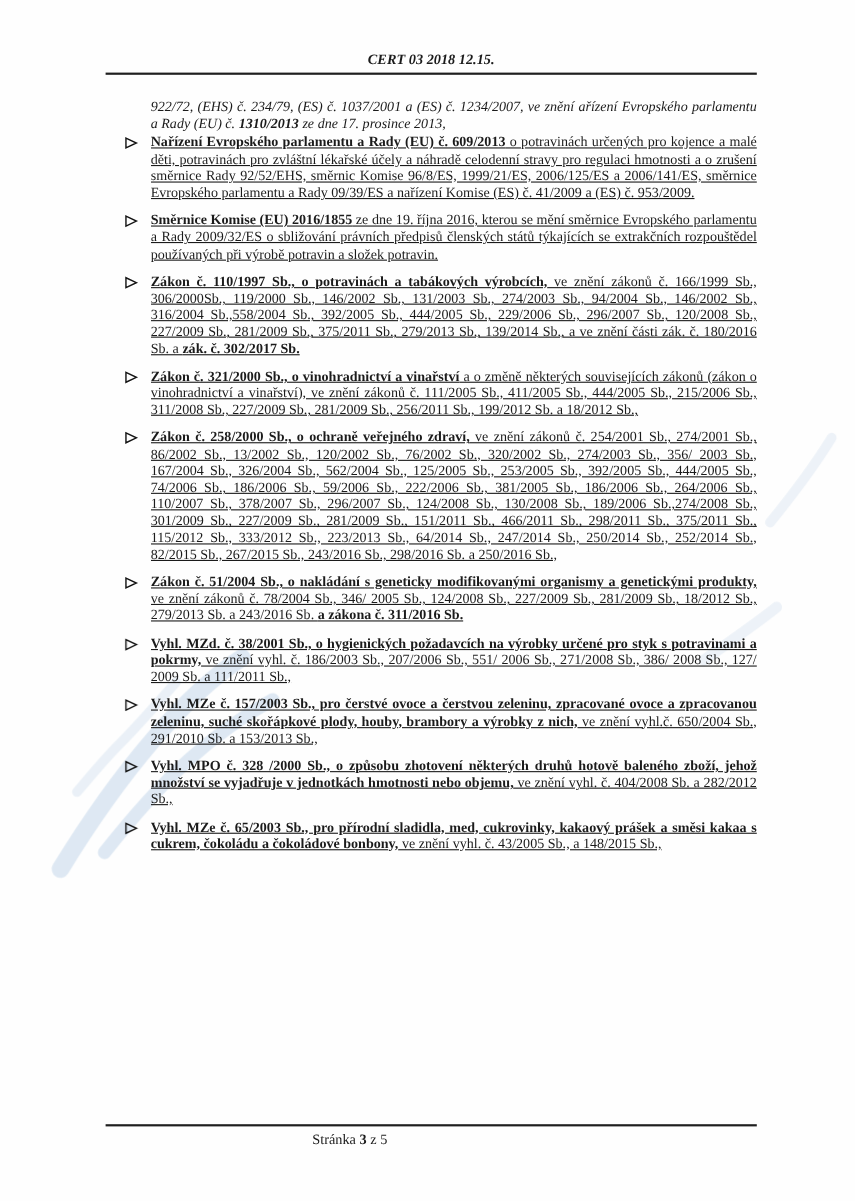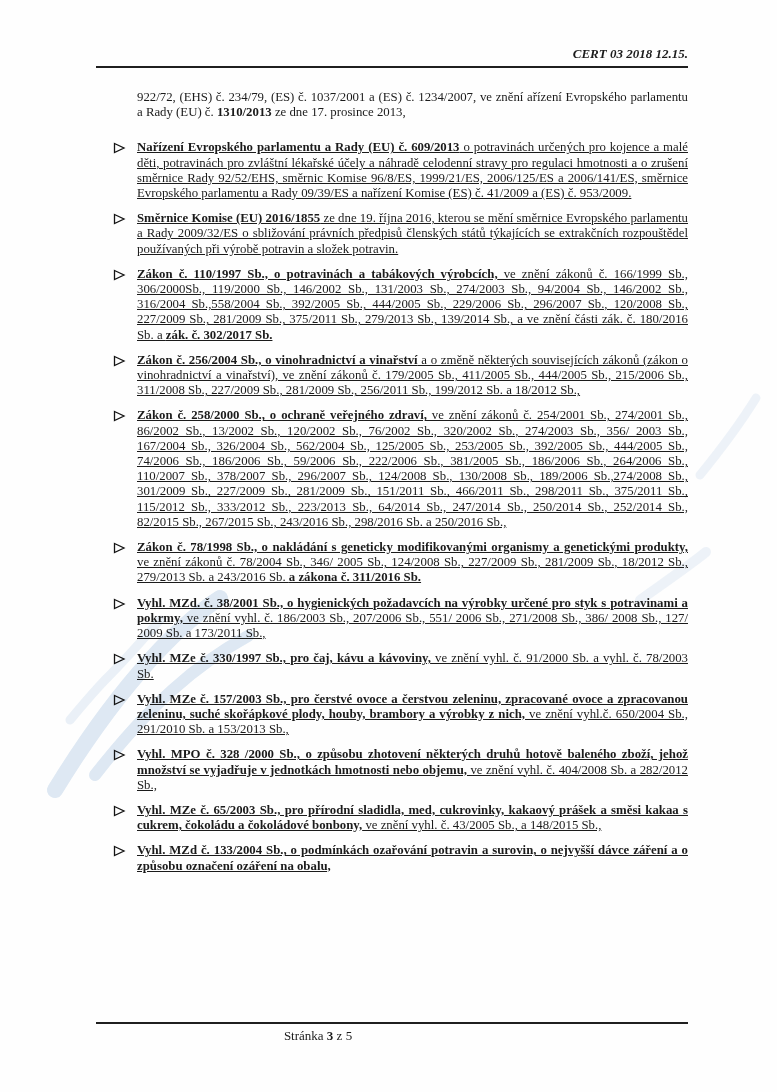--- a/index.html
+++ b/index.html
@@ -9,33 +9,33 @@
     font-family:"Liberation Serif", serif;
     color:#1b1b1b;
     overflow:hidden;
   }
   .page { position:absolute; inset:0; background:#fefefe; overflow:hidden; }
 
   .watermark { position:absolute; inset:0; z-index:0; pointer-events:none; }
 
   .header {
     position:absolute; top:46px; left:96px; width:592px;
-    text-align:right; font-style:italic; font-weight:bold;
+    text-align:center; font-style:italic; font-weight:bold;
     font-size:13px; z-index:2;
   }
   .header-rule {
     position:absolute; top:66px; left:96px; width:592px;
     border-top:2px solid #1f1f1f; z-index:2;
   }
 
   .content {
     position:absolute; top:90px; left:137px; width:551px;
     font-size:12.8px; line-height:15.2px; text-align:justify; z-index:1;
   }
-  .intro { margin-bottom:20px; }
+  .intro { margin-bottom:2px;font-style:italic; }
   .item { position:relative; margin-bottom:10px;text-decoration:underline; }
   .bullet {
     position:absolute; left:-24px; top:2px; width:14px; height:12px;
     display:inline-block;
   }
   .b { font-weight:bold; }
 
   .footer-rule {
     position:absolute; top:1022px; left:96px; width:592px;
     border-top:2px solid #1f1f1f; z-index:2;
@@ -92,58 +92,50 @@
     </span>
     <span class="item-text"><span class="b">Zákon č. 110/1997 Sb., o potravinách a tabákových výrobcích,</span><span> ve znění zákonů č. 166/1999 Sb., 306/2000Sb., 119/2000 Sb., 146/2002 Sb., 131/2003 Sb., 274/2003 Sb., 94/2004 Sb., 146/2002 Sb., 316/2004 Sb.,558/2004 Sb., 392/2005 Sb., 444/2005 Sb., 229/2006 Sb., 296/2007 Sb., 120/2008 Sb., 227/2009 Sb., 281/2009 Sb., 375/2011 Sb., 279/2013 Sb., 139/2014 Sb., a ve znění části zák. č. 180/2016 Sb. a </span><span class="b">zák. č. 302/2017 Sb.</span></span>
   </div>
 
   <div class="item">
     <span class="bullet">
       <svg width="13" height="12" viewBox="0 0 13 12">
         <path d="M1.5 1.5 L11 6 L1.5 10.5 Z" fill="none" stroke="#141414" stroke-width="1.3" stroke-linejoin="miter"></path>
       </svg>
     </span>
-    <span class="item-text"><span class="b">Zákon č. 256/2004 Sb., o vinohradnictví a vinařství</span><span> a o změně některých souvisejících zákonů (zákon o vinohradnictví a vinařství), ve znění zákonů č. 179/2005 Sb., 411/2005 Sb., 444/2005 Sb., 215/2006 Sb., 311/2008 Sb., 227/2009 Sb., 281/2009 Sb., 256/2011 Sb., 199/2012 Sb. a 18/2012 Sb.,</span></span>
+    <span class="item-text"><span class="b">Zákon č. 321/2000 Sb., o vinohradnictví a vinařství</span><span> a o změně některých souvisejících zákonů (zákon o vinohradnictví a vinařství), ve znění zákonů č. 111/2005 Sb., 411/2005 Sb., 444/2005 Sb., 215/2006 Sb., 311/2008 Sb., 227/2009 Sb., 281/2009 Sb., 256/2011 Sb., 199/2012 Sb. a 18/2012 Sb.,</span></span>
   </div>
 
   <div class="item">
     <span class="bullet">
       <svg width="13" height="12" viewBox="0 0 13 12">
         <path d="M1.5 1.5 L11 6 L1.5 10.5 Z" fill="none" stroke="#141414" stroke-width="1.3" stroke-linejoin="miter"></path>
       </svg>
     </span>
     <span class="item-text"><span class="b">Zákon č. 258/2000 Sb., o ochraně veřejného zdraví,</span><span> ve znění zákonů č. 254/2001 Sb., 274/2001 Sb., 86/2002 Sb., 13/2002 Sb., 120/2002 Sb., 76/2002 Sb., 320/2002 Sb., 274/2003 Sb., 356/ 2003 Sb., 167/2004 Sb., 326/2004 Sb., 562/2004 Sb., 125/2005 Sb., 253/2005 Sb., 392/2005 Sb., 444/2005 Sb., 74/2006 Sb., 186/2006 Sb., 59/2006 Sb., 222/2006 Sb., 381/2005 Sb., 186/2006 Sb., 264/2006 Sb., 110/2007 Sb., 378/2007 Sb., 296/2007 Sb., 124/2008 Sb., 130/2008 Sb., 189/2006 Sb.,274/2008 Sb., 301/2009 Sb., 227/2009 Sb., 281/2009 Sb., 151/2011 Sb., 466/2011 Sb., 298/2011 Sb., 375/2011 Sb., 115/2012 Sb., 333/2012 Sb., 223/2013 Sb., 64/2014 Sb., 247/2014 Sb., 250/2014 Sb., 252/2014 Sb., 82/2015 Sb., 267/2015 Sb., 243/2016 Sb., 298/2016 Sb. a 250/2016 Sb.,</span></span>
   </div>
 
   <div class="item">
     <span class="bullet">
       <svg width="13" height="12" viewBox="0 0 13 12">
         <path d="M1.5 1.5 L11 6 L1.5 10.5 Z" fill="none" stroke="#141414" stroke-width="1.3" stroke-linejoin="miter"></path>
       </svg>
     </span>
-    <span class="item-text"><span class="b">Zákon č. 78/1998 Sb., o nakládání s geneticky modifikovanými organismy a genetickými produkty,</span><span> ve znění zákonů č. 78/2004 Sb., 346/ 2005 Sb., 124/2008 Sb., 227/2009 Sb., 281/2009 Sb., 18/2012 Sb., 279/2013 Sb. a 243/2016 Sb. </span><span class="b">a zákona č. 311/2016 Sb.</span></span>
+    <span class="item-text"><span class="b">Zákon č. 51/2004 Sb., o nakládání s geneticky modifikovanými organismy a genetickými produkty,</span><span> ve znění zákonů č. 78/2004 Sb., 346/ 2005 Sb., 124/2008 Sb., 227/2009 Sb., 281/2009 Sb., 18/2012 Sb., 279/2013 Sb. a 243/2016 Sb. </span><span class="b">a zákona č. 311/2016 Sb.</span></span>
   </div>
 
   <div class="item">
     <span class="bullet">
       <svg width="13" height="12" viewBox="0 0 13 12">
         <path d="M1.5 1.5 L11 6 L1.5 10.5 Z" fill="none" stroke="#141414" stroke-width="1.3" stroke-linejoin="miter"></path>
       </svg>
     </span>
-    <span class="item-text"><span class="b">Vyhl. MZd. č. 38/2001 Sb., o hygienických požadavcích na výrobky určené pro styk s potravinami a pokrmy,</span><span> ve znění vyhl. č. 186/2003 Sb., 207/2006 Sb., 551/ 2006 Sb., 271/2008 Sb., 386/ 2008 Sb., 127/ 2009 Sb. a 173/2011 Sb.,</span></span>
+    <span class="item-text"><span class="b">Vyhl. MZd. č. 38/2001 Sb., o hygienických požadavcích na výrobky určené pro styk s potravinami a pokrmy,</span><span> ve znění vyhl. č. 186/2003 Sb., 207/2006 Sb., 551/ 2006 Sb., 271/2008 Sb., 386/ 2008 Sb., 127/ 2009 Sb. a 111/2011 Sb.,</span></span>
   </div>
 
-  <div class="item">
-    <span class="bullet">
-      <svg width="13" height="12" viewBox="0 0 13 12">
-        <path d="M1.5 1.5 L11 6 L1.5 10.5 Z" fill="none" stroke="#141414" stroke-width="1.3" stroke-linejoin="miter"></path>
-      </svg>
-    </span>
-    <span class="item-text"><span class="b">Vyhl. MZe č. 330/1997 Sb., pro čaj, kávu a kávoviny,</span><span> ve znění vyhl. č. 91/2000 Sb. a vyhl. č. 78/2003 Sb.</span></span>
-  </div>
 
   <div class="item">
     <span class="bullet">
       <svg width="13" height="12" viewBox="0 0 13 12">
         <path d="M1.5 1.5 L11 6 L1.5 10.5 Z" fill="none" stroke="#141414" stroke-width="1.3" stroke-linejoin="miter"></path>
       </svg>
     </span>
     <span class="item-text"><span class="b">Vyhl. MZe č. 157/2003 Sb., pro čerstvé ovoce a čerstvou zeleninu, zpracované ovoce a zpracovanou zeleninu, suché skořápkové plody, houby, brambory a výrobky z nich,</span><span> ve znění vyhl.č. 650/2004 Sb., 291/2010 Sb. a 153/2013 Sb.,</span></span>
   </div>
 
@@ -159,28 +151,20 @@
   <div class="item">
     <span class="bullet">
       <svg width="13" height="12" viewBox="0 0 13 12">
         <path d="M1.5 1.5 L11 6 L1.5 10.5 Z" fill="none" stroke="#141414" stroke-width="1.3" stroke-linejoin="miter"></path>
       </svg>
     </span>
     <span class="item-text"><span class="b">Vyhl. MZe č. 65/2003 Sb., pro přírodní sladidla, med, cukrovinky, kakaový prášek a směsi kakaa s cukrem, čokoládu a čokoládové bonbony,</span><span> ve znění vyhl. č. 43/2005 Sb., a 148/2015 Sb.,</span></span>
   </div>
 
 
-  <div class="item">
-    <span class="bullet">
-      <svg width="13" height="12" viewBox="0 0 13 12">
-        <path d="M1.5 1.5 L11 6 L1.5 10.5 Z" fill="none" stroke="#141414" stroke-width="1.3" stroke-linejoin="miter"></path>
-      </svg>
-    </span>
-    <span class="item-text"><span class="b">Vyhl. MZd č. 133/2004 Sb., o podmínkách ozařování potravin a surovin, o nejvyšší dávce záření a o způsobu označení ozáření na obalu,</span></span>
-  </div>
 </div>
   </div>
 
   <div class="footer-rule"></div>
   <div class="footer">
     <span><span>Stránka </span><span class="b">3</span><span> z </span><span>5</span></span>
   </div>
 </div>
 
 </body></html>

